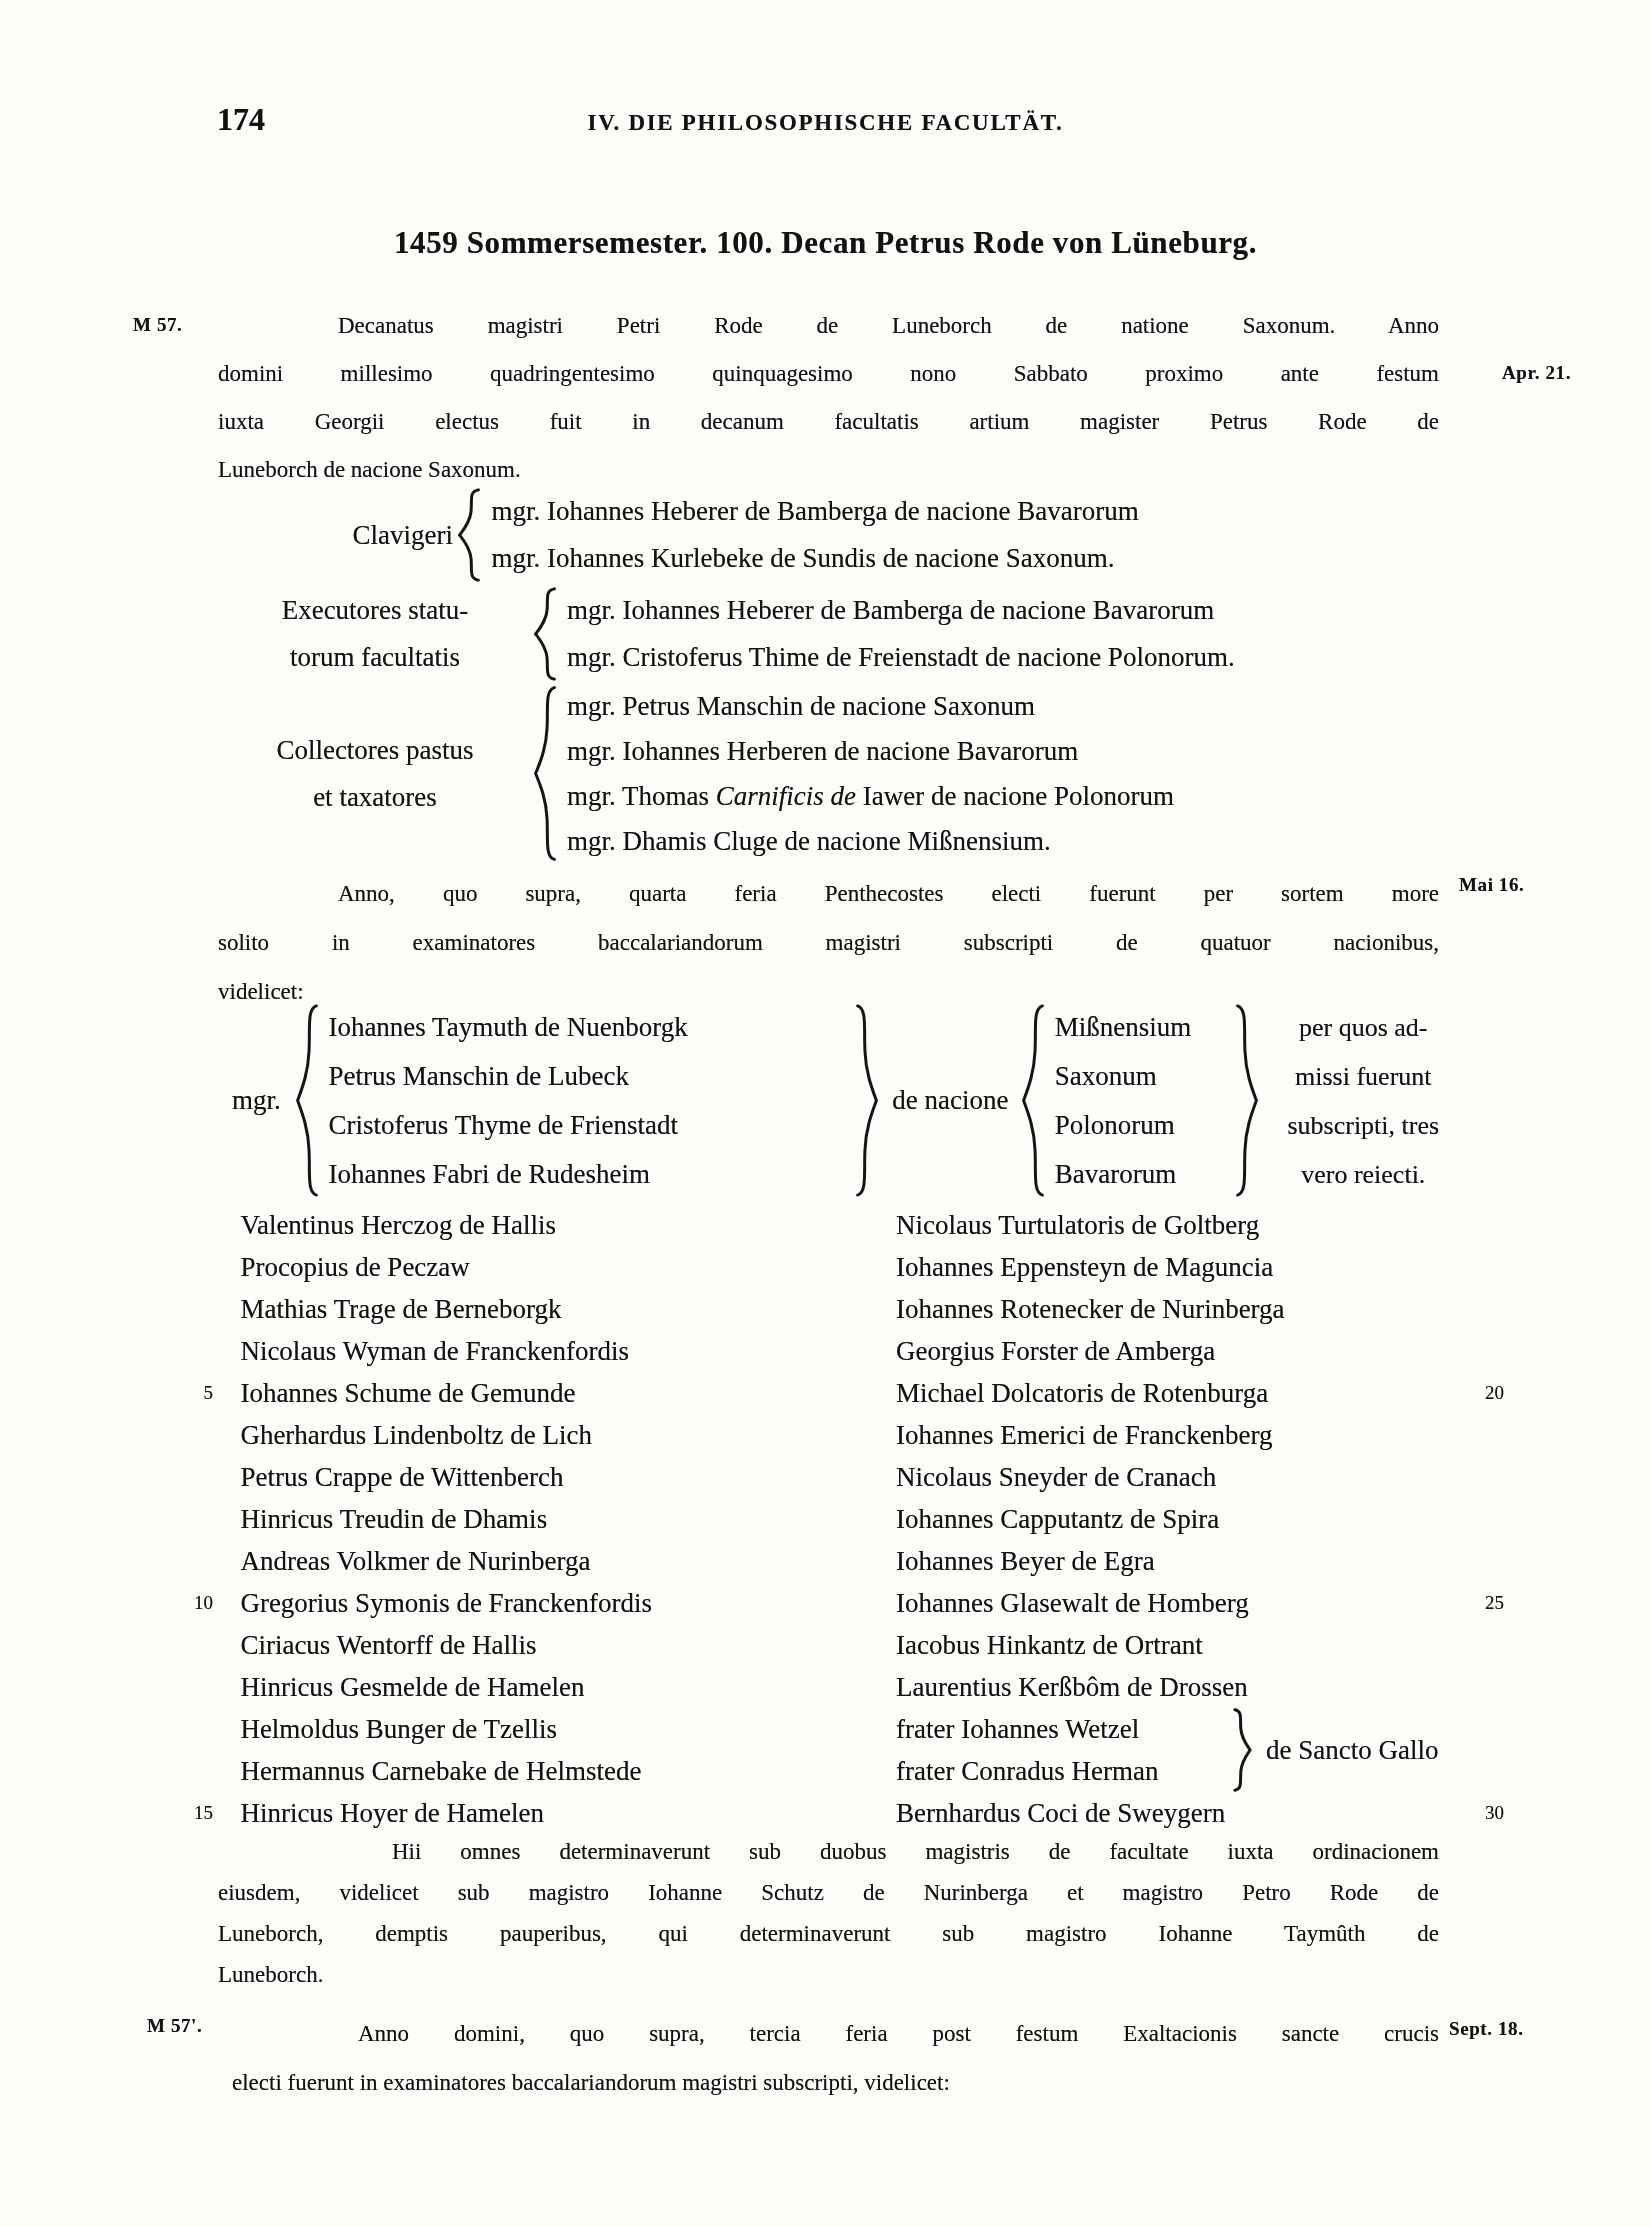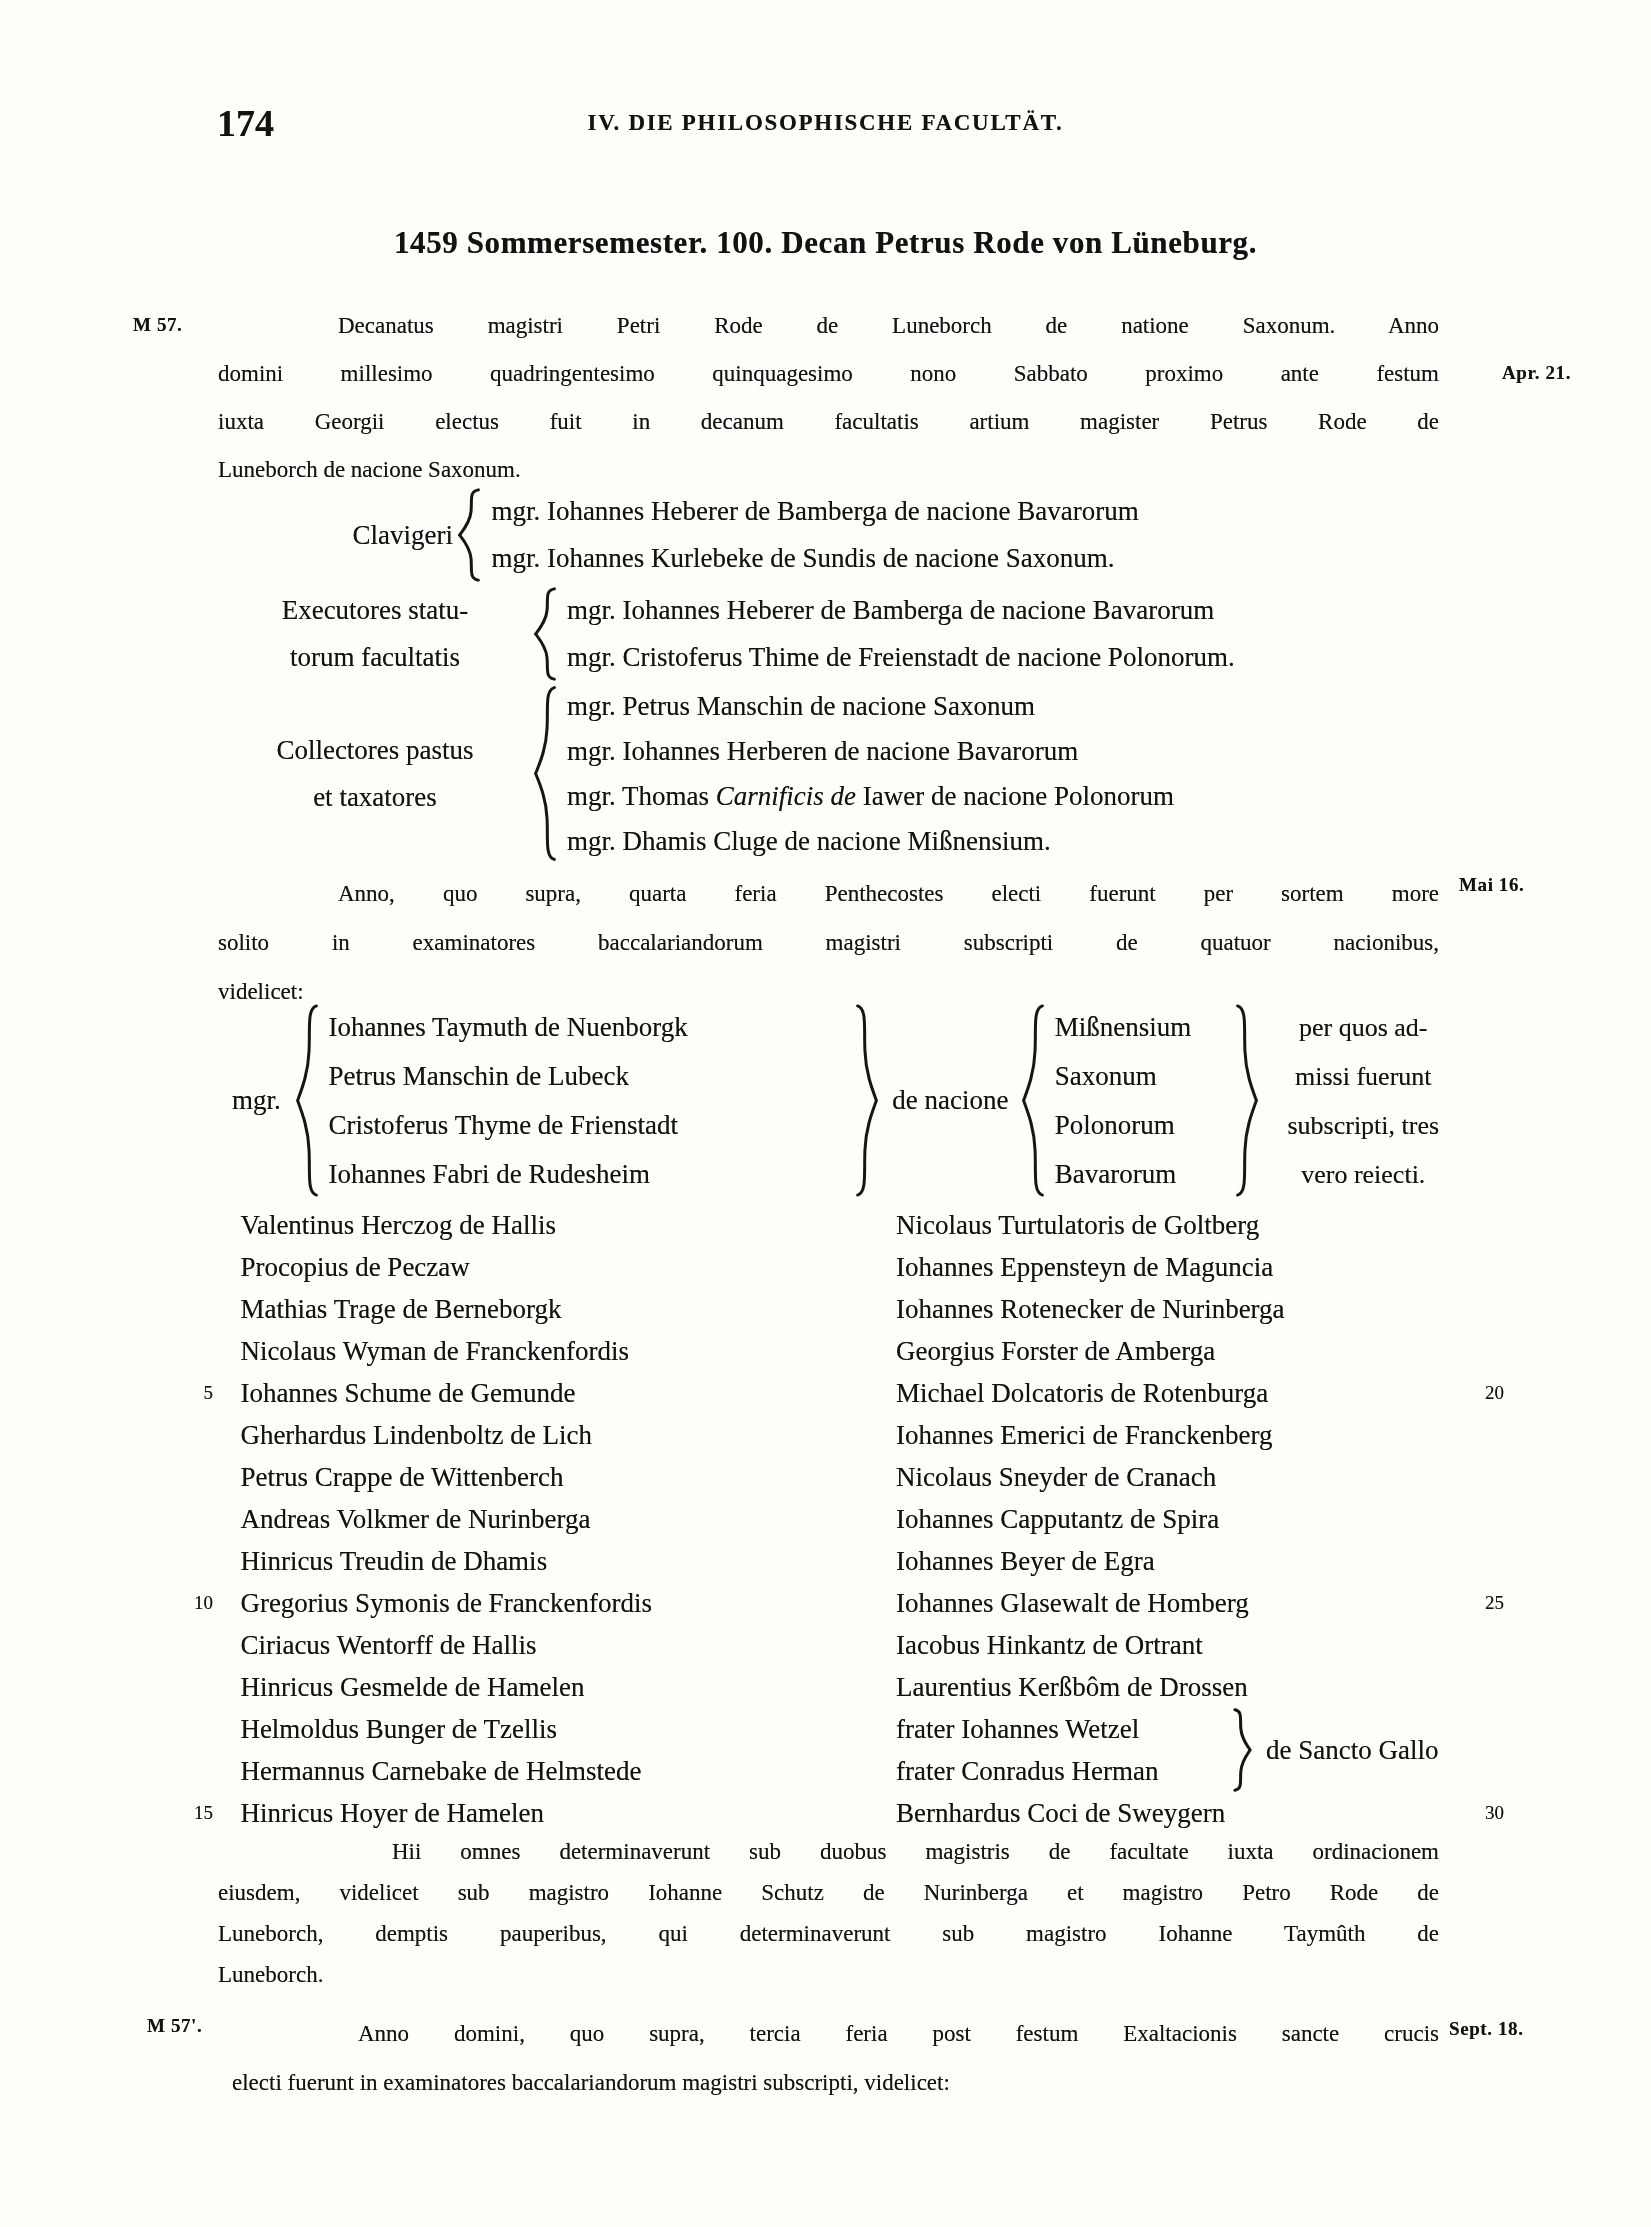--- a/index.html
+++ b/index.html
@@ -8,21 +8,21 @@
     width:1651px;height:2227px;
     background:#fdfdfa;
     color:#121212;
     font-family:"Liberation Serif", serif;
     overflow:hidden;
     text-shadow:0 0 0.4px rgba(18,18,18,0.55);
   }
   .abs{position:absolute;}
 
   
-  .pagenum{left:217px;top:101px;font-size:38px;font-weight:bold;}
+  .pagenum{left:217px;top:101px;font-size:32px;font-weight:bold;}
   .runhead{left:0;top:110px;width:100%;text-align:center;font-size:23px;font-weight:bold;letter-spacing:1.7px;}
 
   
   .title{left:0;top:225px;width:100%;text-align:center;font-size:31px;font-weight:bold;letter-spacing:0.6px;}
 
   
   .mnote{font-size:19px;font-weight:bold;letter-spacing:0.6px;}
   .mn-m57{left:133px;top:314px;}
   .mn-apr{left:1502px;top:362px;text-align:center;}
   .mn-mai{left:1459px;top:874px;}
@@ -207,22 +207,22 @@
     <span class="lnum lnum-right ln-r3">30</span>
 
     <div class="scol col-left">
       <div class="srow">Valentinus Herczog de Hallis</div>
       <div class="srow">Procopius de Peczaw</div>
       <div class="srow">Mathias Trage de Berneborgk</div>
       <div class="srow">Nicolaus Wyman de Franckenfordis</div>
       <div class="srow">Iohannes Schume de Gemunde</div>
       <div class="srow">Gherhardus Lindenboltz de Lich</div>
       <div class="srow">Petrus Crappe de Wittenberch</div>
+      <div class="srow">Hinricus Treudin de Dhamis</div>
       <div class="srow">Andreas Volkmer de Nurinberga</div>
-      <div class="srow">Hinricus Treudin de Dhamis</div>
       <div class="srow">Gregorius Symonis de Franckenfordis</div>
       <div class="srow">Ciriacus Wentorff de Hallis</div>
       <div class="srow">Hinricus Gesmelde de Hamelen</div>
       <div class="srow">Helmoldus Bunger de Tzellis</div>
       <div class="srow">Hermannus Carnebake de Helmstede</div>
       <div class="srow">Hinricus Hoyer de Hamelen</div>
     </div>
 
     <div class="scol col-right">
       <div class="srow">Nicolaus Turtulatoris de Goltberg</div>

